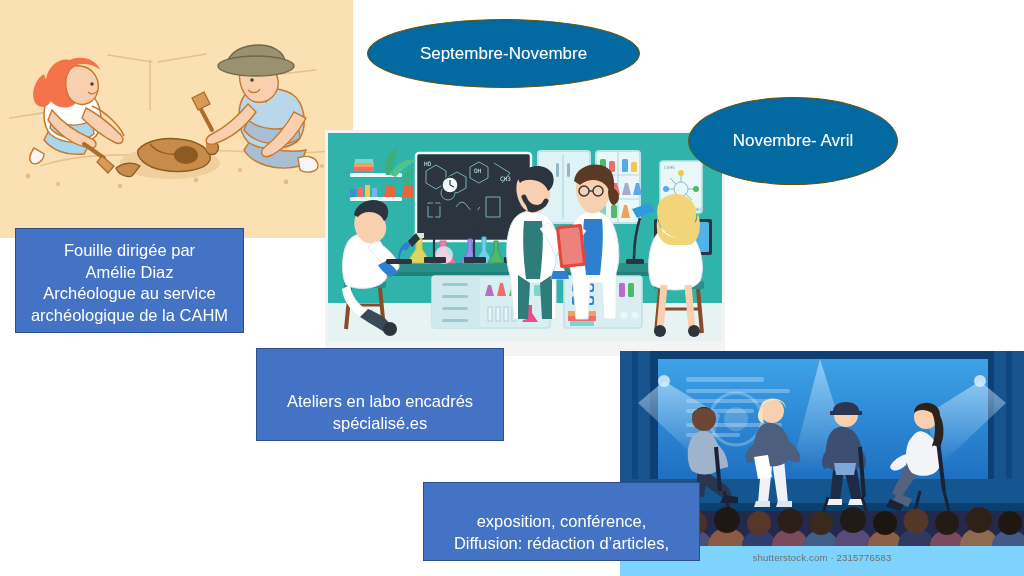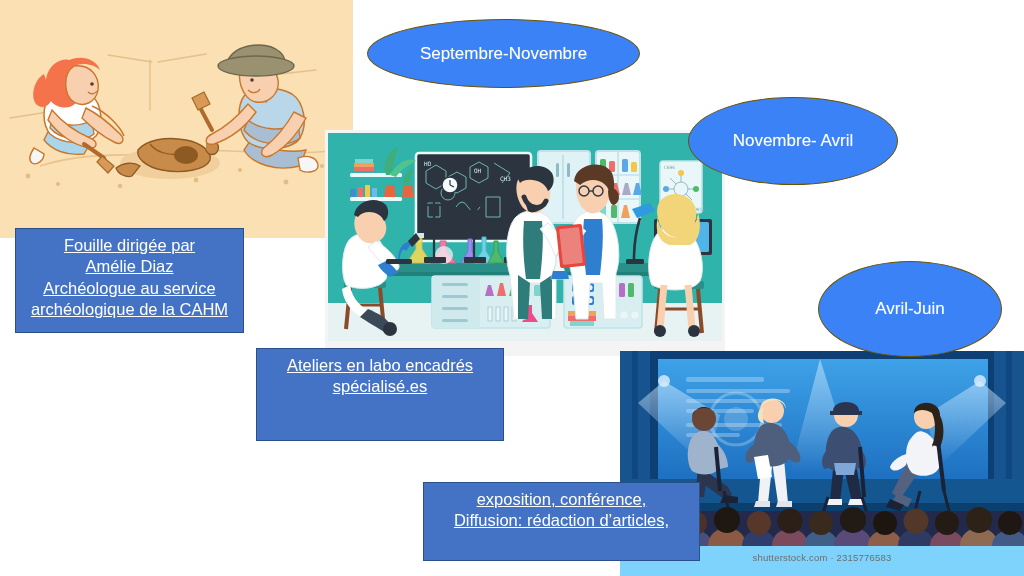--- a/index.html
+++ b/index.html
@@ -21,32 +21,32 @@
   .lab-art{position:absolute;left:3px;top:3px;width:394px;height:208px;background:#2fb3ab;overflow:hidden;}
 
   
   .conf-frame{position:absolute;left:620px;top:351px;width:404px;height:266px;background:#7dd3fc;}
   .conf-art{position:absolute;left:0;top:0;width:404px;height:195px;background:#0d4f8b;overflow:hidden;}
   .conf-credit{position:absolute;left:0;top:196px;width:404px;height:22px;
      font-size:9.5px;color:#6d6d6d;text-align:center;line-height:22px;letter-spacing:.2px;}
 
   
   .oval{position:absolute;border-radius:50%;
-        background:#3b82f6;border:1px solid #6b5300;
+        background:#0369a1;border:1px solid #6b5300;
         display:flex;align-items:center;justify-content:center;
         color:#ffffff;text-shadow:0 0 1px rgba(255,255,255,.35);
         font-size:17px;white-space:nowrap;}
   .oval-1{left:367px;top:19px;width:271px;height:67px;}
   .oval-2{left:688px;top:97px;width:208px;height:86px;}
   .oval-3{left:818px;top:261px;width:182px;height:94px;}
 
   
   .cap{position:absolute;background:#4472c4;border:1px solid #2b4f89;
        color:#ffffff;text-align:center;font-size:16.5px;line-height:1.30;
-       display:flex;align-items:flex-start;justify-content:center;box-sizing:border-box;padding:6px 8px;text-decoration:underline;}
+       display:flex;align-items:flex-end;justify-content:center;box-sizing:border-box;padding:6px 8px;}
   .cap-1{left:15px;top:228px;width:229px;height:105px;}
   .cap-2{left:256px;top:348px;width:248px;height:93px;}
   .cap-3{left:423px;top:482px;width:277px;height:79px;}
   .cap span{display:block;}
 </style>
 </head>
 <body>
 
 <div class="slide">
 
@@ -533,23 +533,20 @@
     </svg>
     <div class="conf-credit">shutterstock.com · 2315776583</div>
   </div>
 
   <div class="oval oval-1">
     <span>Septembre-Novembre</span>
   </div>
   <div class="oval oval-2">
     <span>Novembre- Avril</span>
   </div>
-  <div class="oval oval-3">
-    <span>Avril-Juin</span>
-  </div>
 
   <div class="cap cap-1">
     <div>
       <span>Fouille dirigée par</span>
       <span>Amélie Diaz</span>
       <span>Archéologue au service</span>
       <span>archéologique de la CAHM</span>
     </div>
   </div>
 

